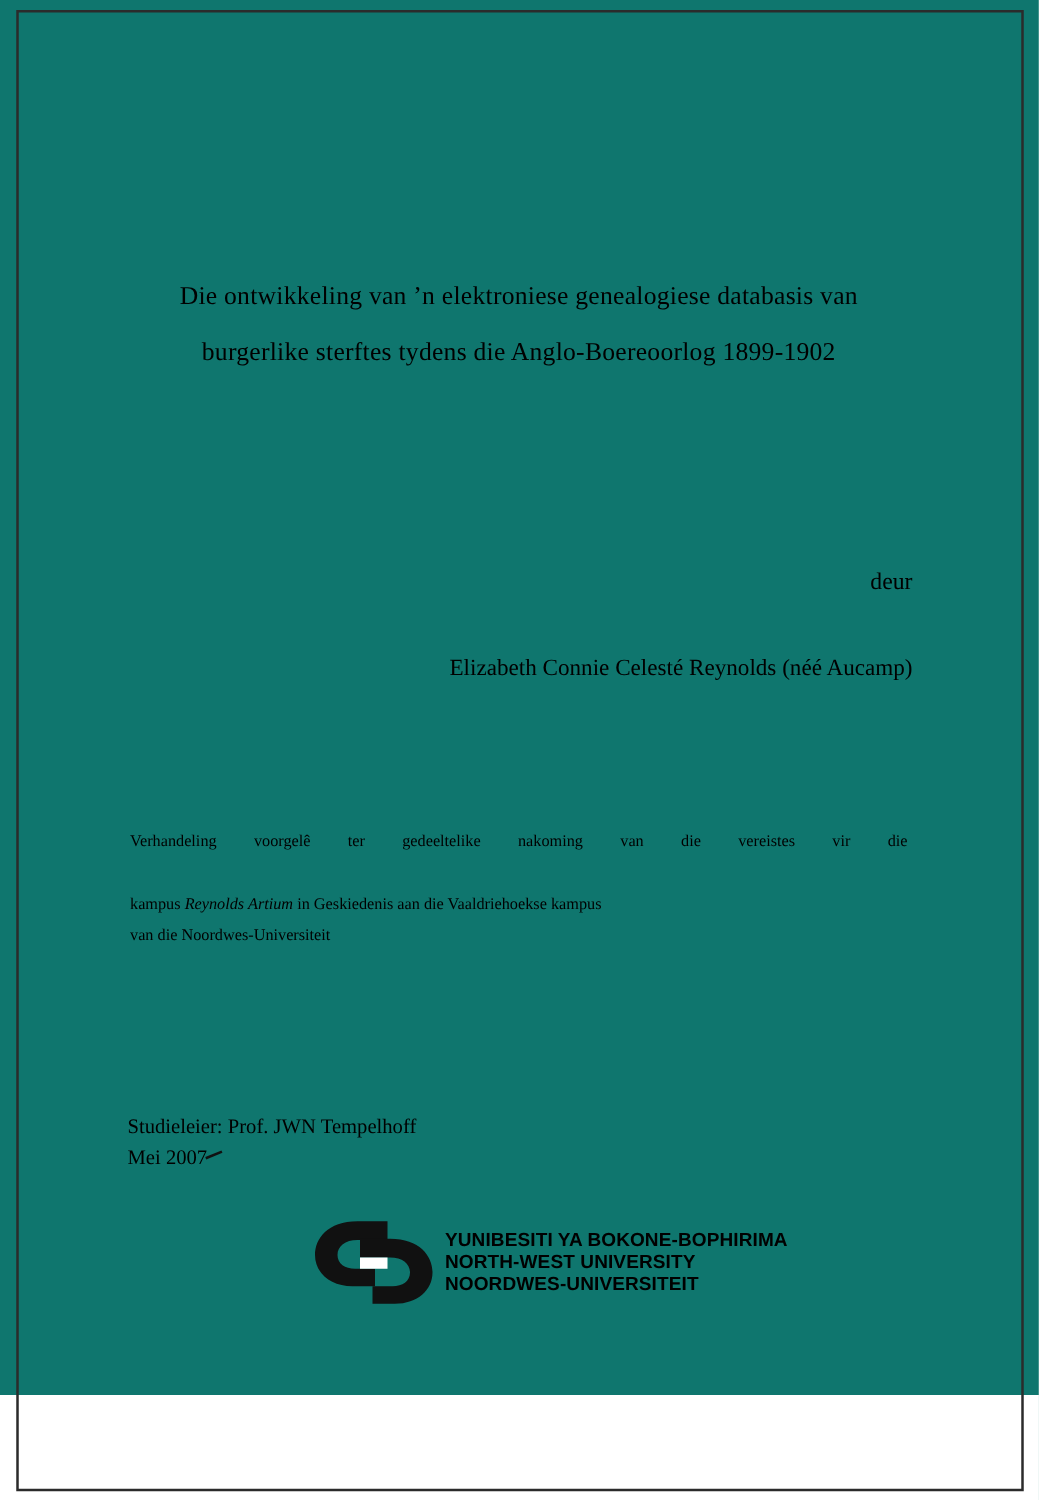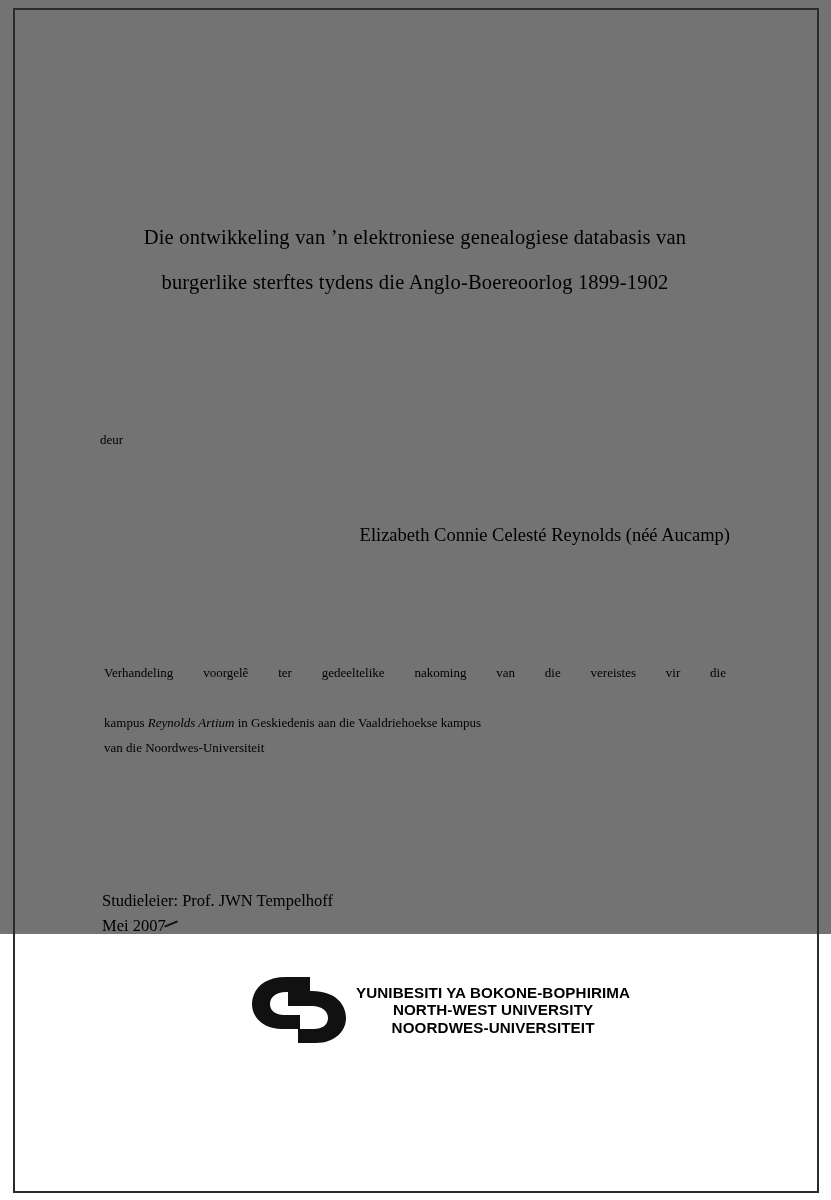--- a/index.html
+++ b/index.html
@@ -10,22 +10,22 @@
   body {
     width: 831px;
     height: 1200px;
     font-family: "Liberation Serif", serif;
     color: #000000;
     overflow: hidden;
   }
   .page {
     position: relative;
     width: 831px;
-    height: 934px;
-    background: #737373;
+    height: 1116px;
+    background: #0f766e;
     text-decoration: underline;
   }
   
   .scan-border {
     position: absolute;
     left: 13px;
     top: 8px;
     width: 806px;
     height: 1185px;
     border: 2px solid #2b2b2b;
@@ -47,24 +47,24 @@
   }
   .title-line {
     font-size: 20.5px;
     line-height: 45px;
     letter-spacing: 0.2px;
     white-space: nowrap;
   }
   .byline-label {
     position: absolute;
     left: 0;
-    top: 392px;
+    top: 415px;
     width: 630px;
-    text-align: left;
-    font-size: 13px;
+    text-align: right;
+    font-size: 19px;
   }
   .author {
     position: absolute;
     left: 0;
     top: 485px;
     width: 630px;
     text-align: right;
     font-size: 18.5px;
   }
   .statement {
@@ -110,21 +110,20 @@
   
   .logo-wrap {
     position: absolute;
     left: 148px;
     top: 930px;
     width: 400px;
     height: 80px;
     display: flex;
     align-items: center;
     font-family: "Liberation Sans", sans-serif;
-    text-align: center;
   }
   .logo-mark {
     width: 102px;
     height: 74px;
     position: relative;
     flex: 0 0 auto;
   }
   .logo-text {
     margin-left: 6px;
     font-size: 15.2px;

